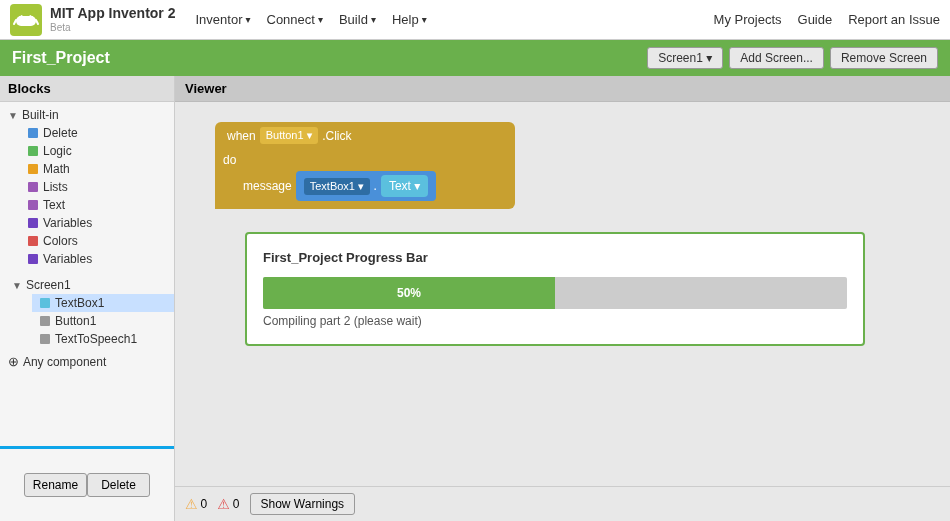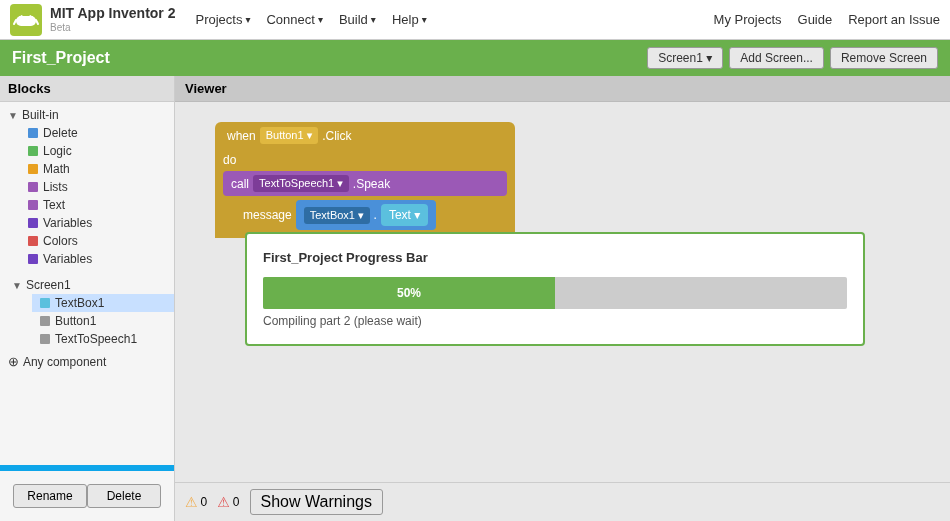--- a/index.html
+++ b/index.html
@@ -112,22 +112,22 @@
     .dot-red { background: #d9534f; }
     .dot-dark-purple { background: #6f42c1; }
     .dot-teal { background: #5bc0de; }
     .dot-gray { background: #999; }
     .tree-sub {
       padding-left: 20px;
     }
     #sidebar-footer {
       margin-top: auto;
       display: flex;
-      padding: 13px;
-      border-top: 6px solid #0ea5e9;
+      padding: 24px;
+      border-top: 3px solid #0ea5e9;
     }
     .sidebar-footer-btn {
       flex: 1;
       background: #e8e8e8;
       border: 1px solid #999;
       border-radius: 3px;
       padding: 4px 6px;
       font-size: 12px;
       cursor: pointer;
       text-align: center;
@@ -287,21 +287,21 @@
       align-items: center;
       gap: 3px;
       font-size: 12px;
     }
     .warn-icon { color: #f0ad4e; font-size: 14px; }
     .warn-btn {
       background: #e8e8e8;
       border: 1px solid #999;
       border-radius: 3px;
       padding: 3px 10px;
-      font-size: 16px;
+      font-size: 12px;
       cursor: pointer;
     }
 
     
     .arrow { font-size: 10px; }
 
     .screen1-node { padding-left: 12px; }
     .any-component { padding: 2px 8px; font-size: 12px; color: #333; cursor: pointer; display: flex; align-items: center; gap: 4px; }
 
     .node-selected { background: #c8e0ff; }
@@ -325,21 +325,21 @@
       <line x1="12" y1="8" x2="10" y2="5" stroke="#a4c639" stroke-width="1.5" stroke-linecap="round"></line>
       <line x1="20" y1="8" x2="22" y2="5" stroke="#a4c639" stroke-width="1.5" stroke-linecap="round"></line>
     </svg>
     <div id="app-title-area">
       <span id="app-title">MIT App Inventor 2</span>
       <span id="app-beta">Beta</span>
     </div>
   </div>
   <div id="nav-menus">
     <span class="nav-menu-item">
-        <span>Projects</span> 
+        <span>Inventor</span> 
         <span class="arrow">▾</span>
       </span>
     <span class="nav-menu-item">
         <span>Connect</span> 
         <span class="arrow">▾</span>
       </span>
     <span class="nav-menu-item">
         <span>Build</span> 
         <span class="arrow">▾</span>
       </span>
@@ -448,25 +448,20 @@
         <div style="position:absolute; top:0; left:20px;">
           <div class="when-hat">
             <span>when</span>
             <span class="block-slot">Button1 ▾</span>
             <span>.Click</span>
           </div>
           <div class="when-do">
             <div class="do-label">
               <span>do</span>
             </div>
-            <div class="call-block">
-              <span>call</span>
-              <span class="call-slot">TextToSpeech1 ▾</span>
-              <span>.Speak</span>
-            </div>
             <div class="message-row">
               <span class="message-label">message</span>
               <div class="textbox-block">
                 <span class="textbox-slot">TextBox1 ▾</span>
                 <span>.</span>
                 <span class="text-block">Text ▾</span>
               </div>
             </div>
           </div>
         </div>

